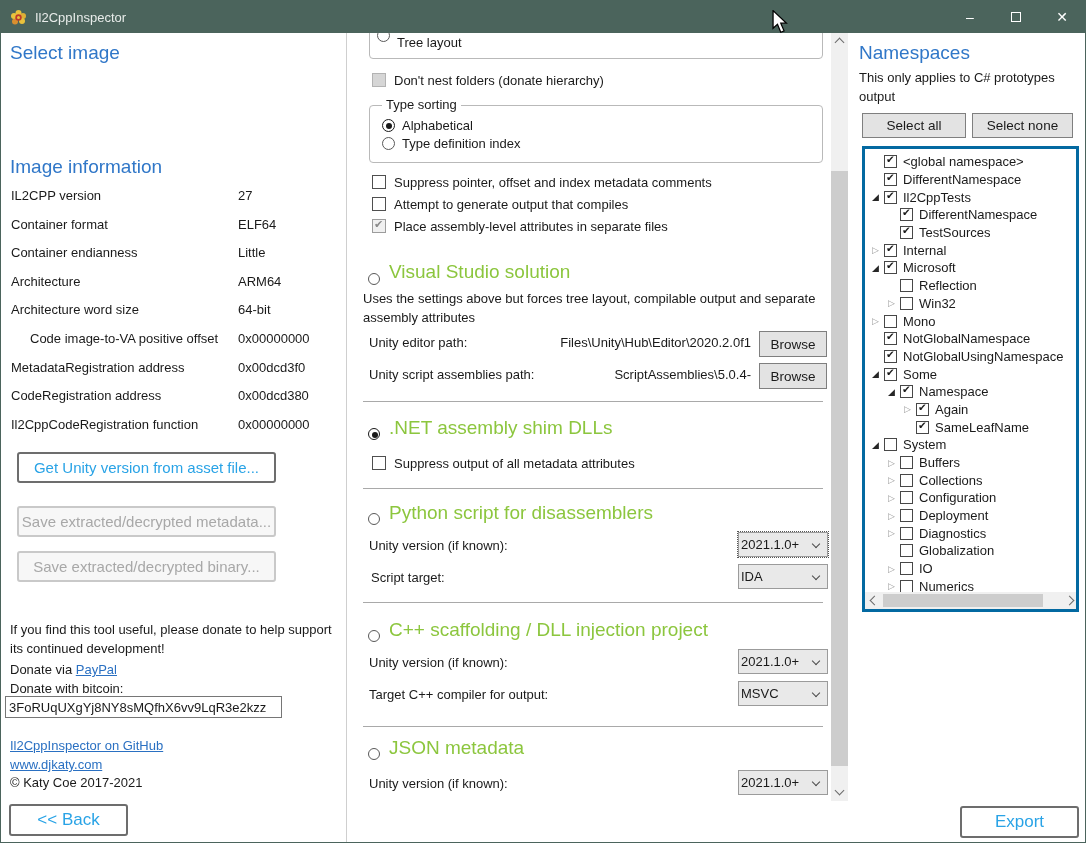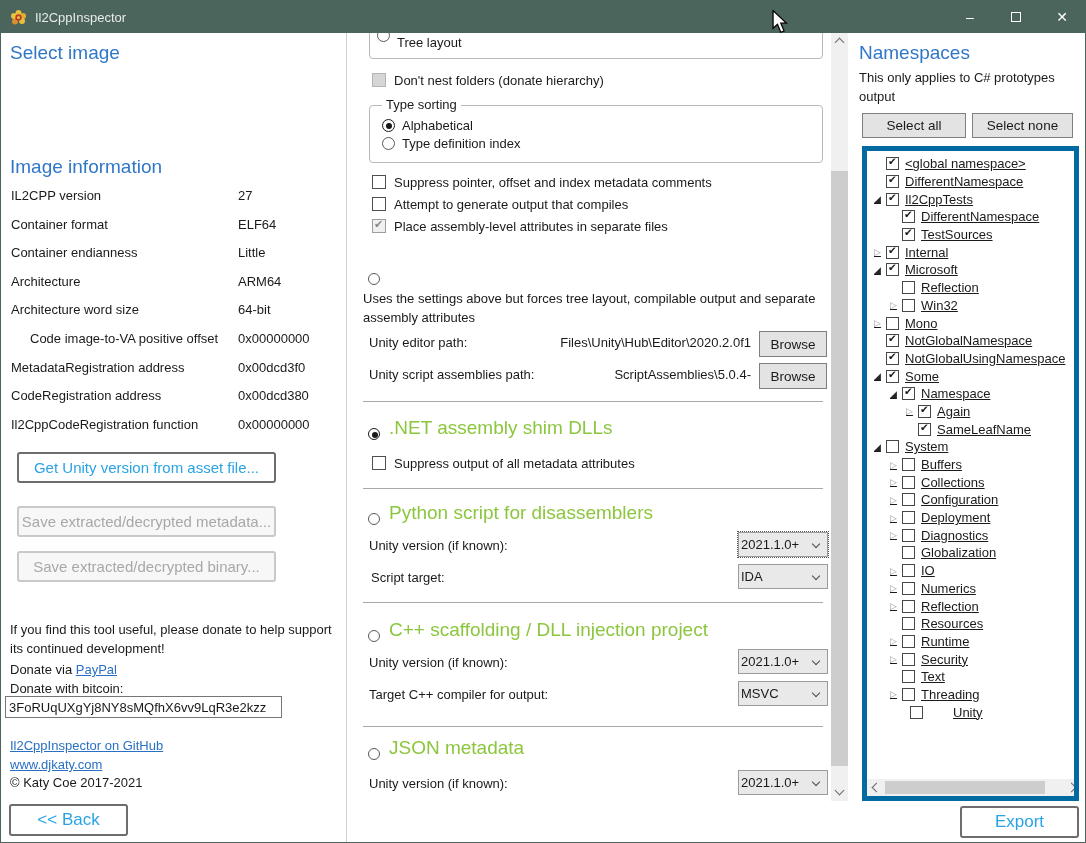--- a/index.html
+++ b/index.html
@@ -69,22 +69,22 @@
   .info-label { position:absolute; left:0; font-size:13px; white-space:nowrap; }
   .info-value { position:absolute; left:227px; font-size:13px; white-space:nowrap; }
   .divider-v { position:absolute; left:345px; top:32px; width:1px; height:811px; background:#cfcfcf; }
 
   
   .mid { position:absolute; left:346px; top:32px; width:484px; height:811px; overflow:hidden; }
   .mid .label-r { position:absolute; font-size:13px; white-space:nowrap; }
   .path-val { position:absolute; font-size:13px; white-space:nowrap; overflow:hidden; text-align:right; direction:rtl; }
 
   
-  .treebox { position:absolute; left:861px; top:145px; width:217px; height:655px; border:5px solid #0369a1;
-             background:#fff; overflow:hidden;text-decoration:underline; }
+  .treebox { position:absolute; left:861px; top:145px; width:217px; height:466px; border:3px solid #0369a1;
+             background:#fff; overflow:hidden; }
   .tree-row { display:flex; align-items:center; height:17.7px; white-space:nowrap; cursor:pointer; }
   .expander { width:13px; text-align:center; font-family:"DejaVu Sans", sans-serif; flex:0 0 13px; }
   .expander.exp { font-size:9px; color:#262626; }
   .expander.col { font-size:9px; color:#9a9a9a; }
   .tree-cb { width:13px; height:13px; border:1px solid #474747; background:#fff; position:relative; flex:0 0 13px; margin-left:2px; }
   .tree-cb.checked::after { content:"✔"; position:absolute; left:1px; top:-3px; font-size:10.5px; color:#1b1b1b; }
   .tree-label { margin-left:6px; font-size:13px; }
 
   .cursor-svg { position:absolute; left:770px; top:9px; z-index:50; }
 </style>
@@ -188,20 +188,21 @@
     <div id="mid-checkboxes">
         <div class="cb" style="left: 25px; top: 142px;"></div>
         <div class="label-r" style="left: 47px; top: 142px;">Suppress pointer, offset and index metadata comments</div>
         <div class="cb" style="left: 25px; top: 164px;"></div>
         <div class="label-r" style="left: 47px; top: 164px;">Attempt to generate output that compiles</div>
         <div class="cb dis-checked" style="left: 25px; top: 186px;"></div>
         <div class="label-r" style="left: 47px; top: 186px;">Place assembly-level attributes in separate files</div>
       </div>
 
     <div class="radio" style="left:21px; top:240px; width:12px; height:12px;"></div>
+    <div class="h-green" style="left:42px; top:228px;">Visual Studio solution</div>
     <div class="label-r wrap" style="left:16px; top:257px; width:460px; white-space:normal;">Uses the settings above but forces tree layout, compilable output and separate assembly attributes</div>
     <div class="label-r" style="left:22px; top:302px;">Unity editor path:</div>
     <div class="path-val" style="left:150px; top:302px; width:254px;">Files\Unity\Hub\Editor\2020.2.0f1</div>
     <div class="btn-gray" style="left:412px; top:298px; width:68px; height:26px;">Browse</div>
     <div class="label-r" style="left:22px; top:334px;">Unity script assemblies path:</div>
     <div class="path-val" style="left:210px; top:334px; width:194px;">-5.0.4\ScriptAssemblies</div>
     <div class="btn-gray" style="left:412px; top:330px; width:68px; height:26px;">Browse</div>
     <div class="sep" style="left:16px; top:368px; width:460px;"></div>
 
     <div class="radio sel" style="left:21px; top:395px; width:12px; height:12px;"></div>

